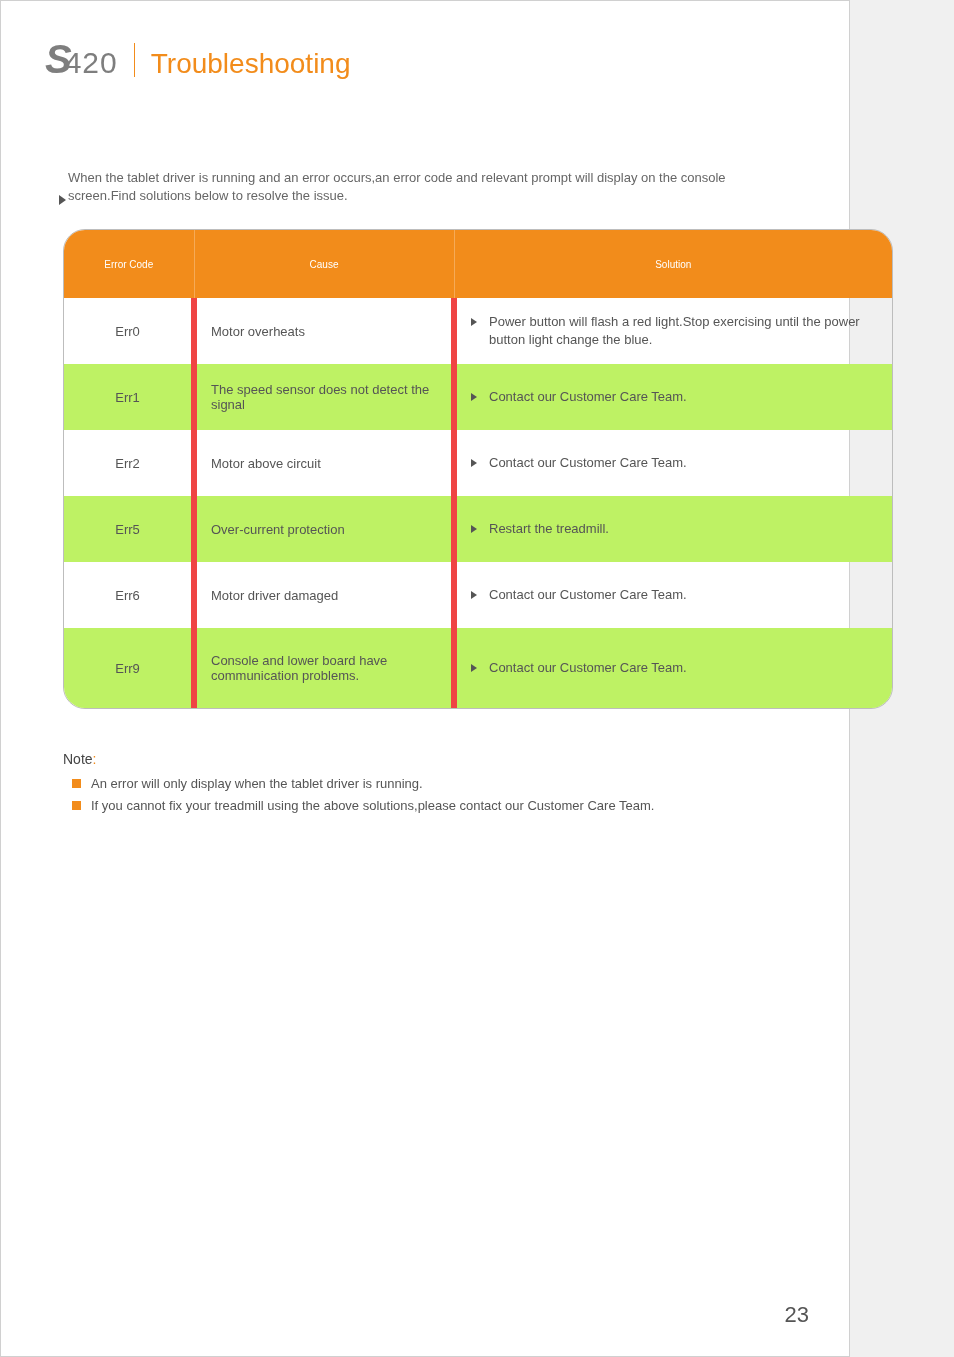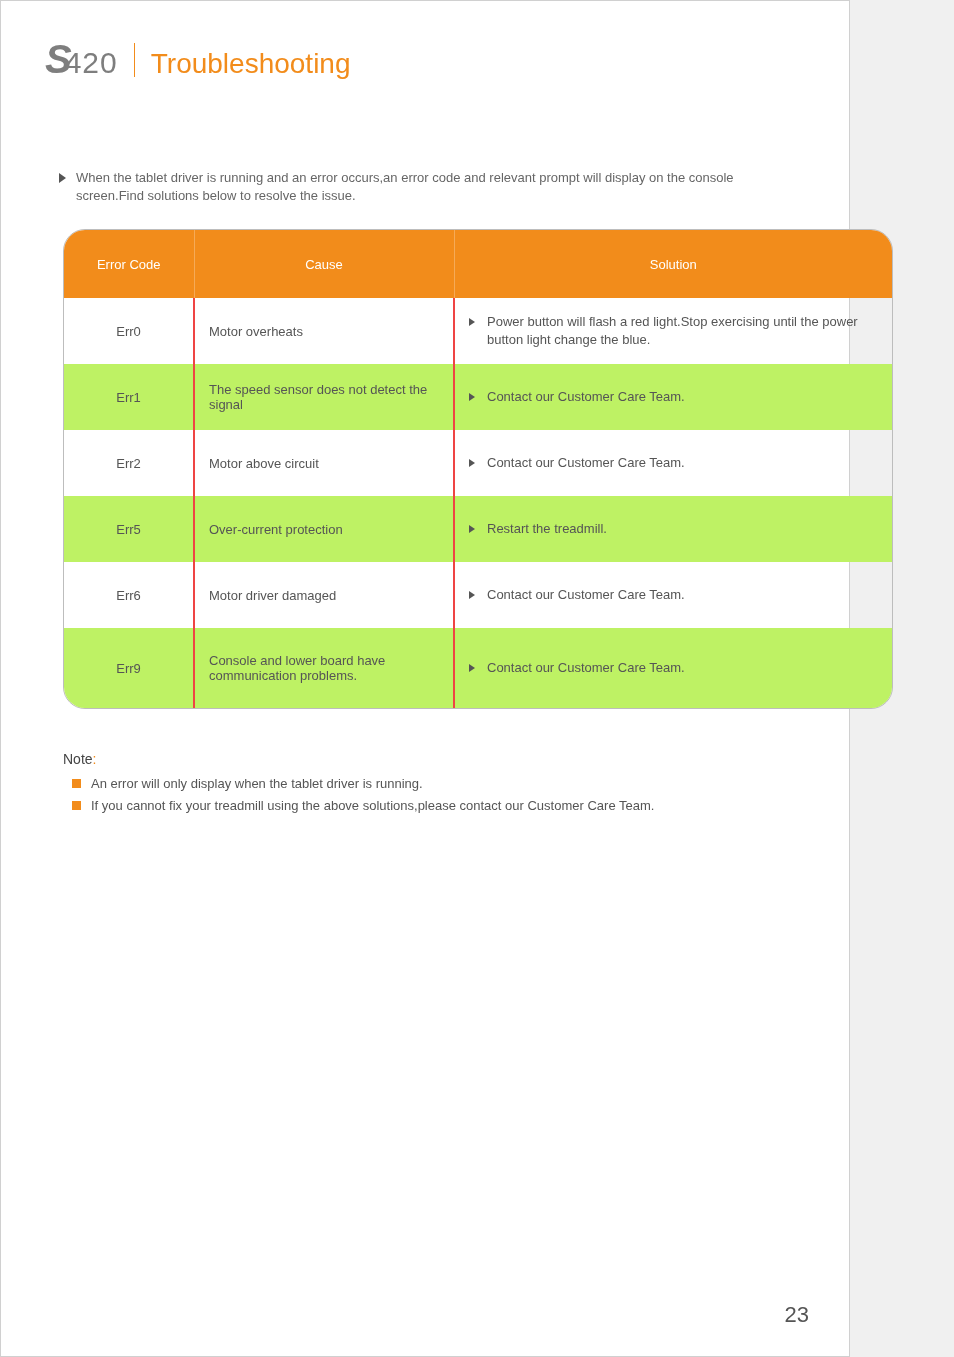--- a/index.html
+++ b/index.html
@@ -52,22 +52,22 @@
     font-weight: 500;
     font-family: "Century Gothic", "Avenir", sans-serif;
   }
 
   .intro-row {
     position: absolute;
     top: 168px;
     left: 58px;
     right: 60px;
     display: flex;
-    align-items: flex-start;
-    gap: 10px;
+    align-items: flex-end;
+    gap: 2px;
   }
   .tri {
     width: 0; height: 0;
     border-top: 5px solid transparent;
     border-bottom: 5px solid transparent;
     border-left: 7px solid #555;
     margin-top: 4px;
     flex: 0 0 auto;
   }
   .tri-sm {
@@ -94,35 +94,35 @@
     overflow: hidden;
   }
   table {
     width: 100%;
     border-collapse: collapse;
   }
   thead th {
     background: #f28c1b;
     color: #ffffff;
     font-weight: 500;
-    font-size: 13px;
+    font-size: 10px;
     text-align: center;
     height: 68px;
     vertical-align: middle;
     border-right: 1px solid #ffffff44;
     margin-top: 42px;
   }
   thead th:last-child { border-right: none; }
   tbody td {
     font-size: 13px;
     color: #555;
     vertical-align: middle;
     height: 66px;
     padding: 10px 14px;
-    border-right: 2px solid #ef4444;
+    border-right: 6px solid #ef4444;
   }
   tbody td:last-child { border-right: none; }
   tbody tr.alt td { background: #bef264; }
   tbody tr.alt:last-child td { height: 80px; }
   .col-code { width: 130px; text-align: center; }
   .col-cause { width: 260px; }
   .sol-cell { display: flex; align-items: flex-start; gap: 12px; }
   .sol-cell .txt { line-height: 1.35; }
 
   .notes {

